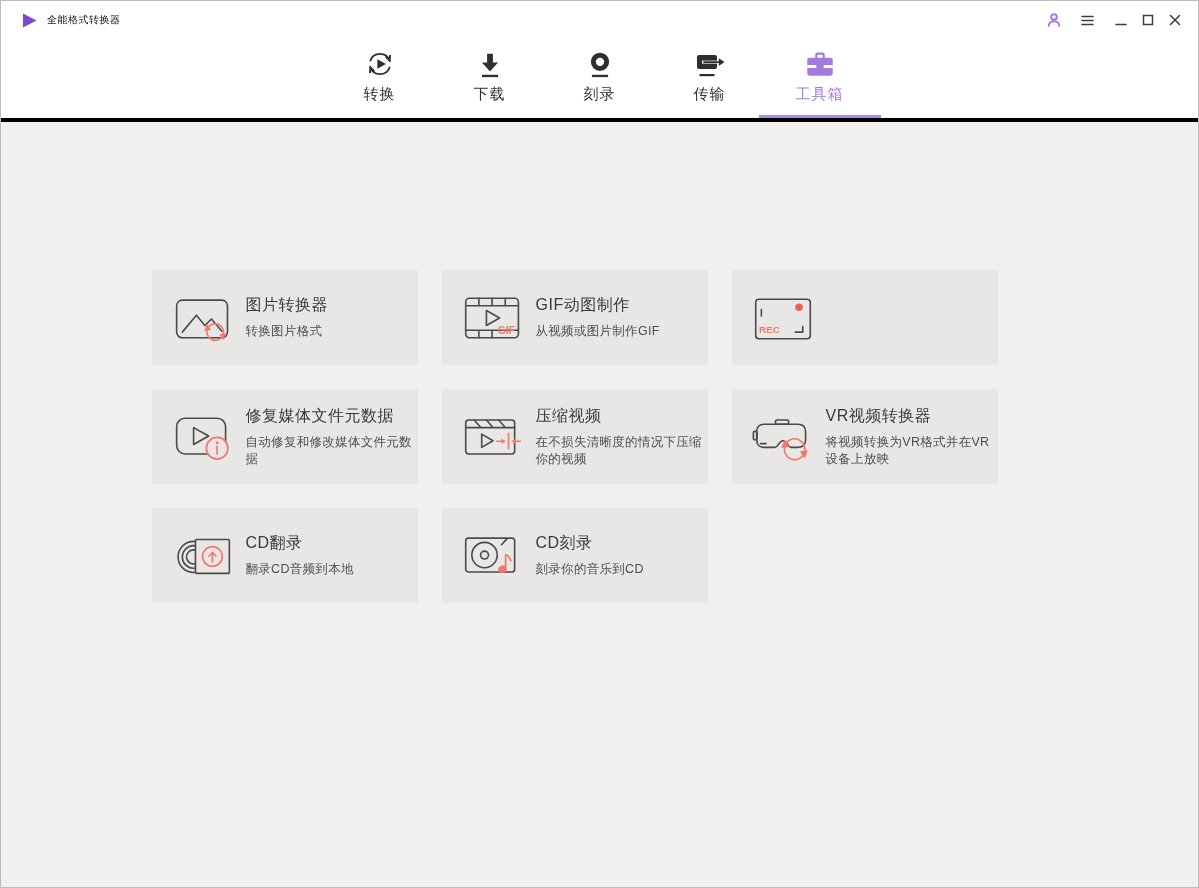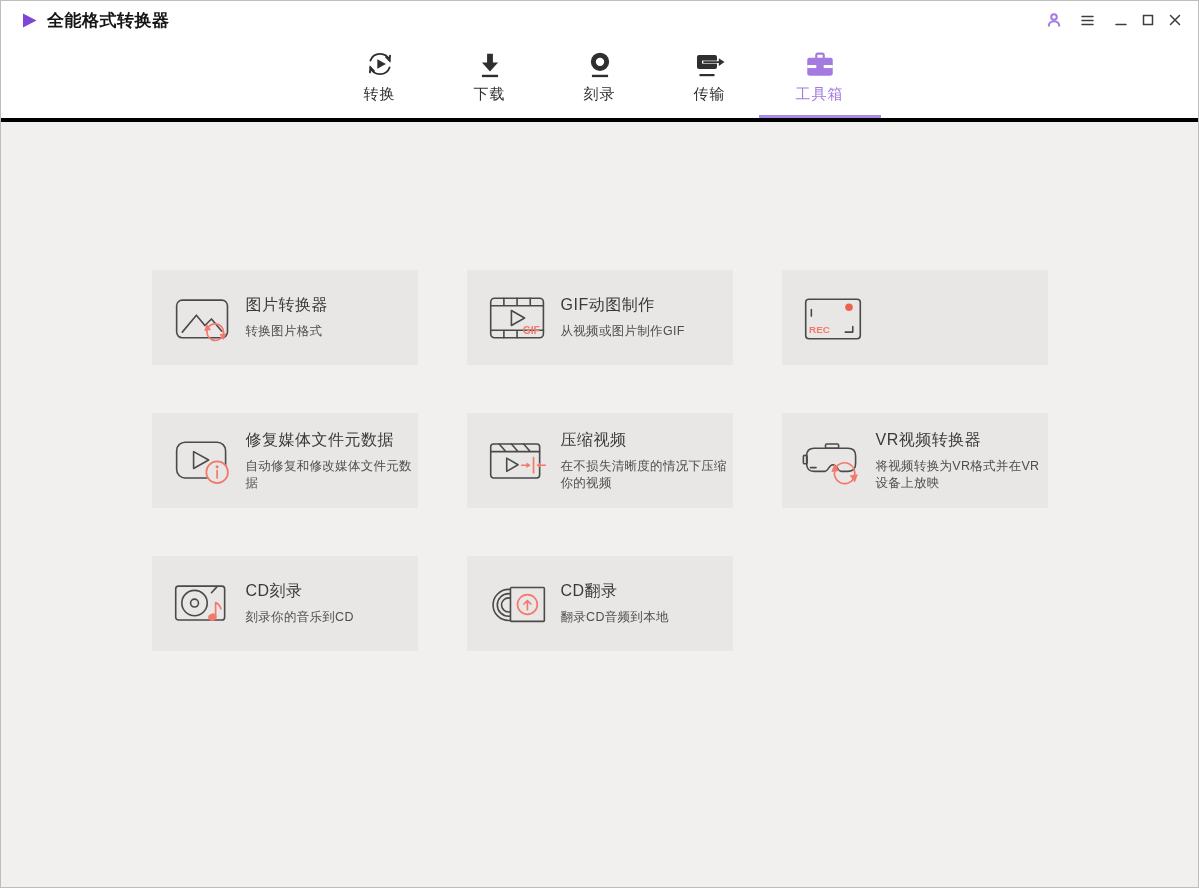--- a/index.html
+++ b/index.html
@@ -29,21 +29,21 @@
   
   .titlebar{
     height:38px;flex:0 0 38px;
     display:flex;align-items:center;
     padding:0 14px 0 20px;
     background:#fff;
   }
   .app-logo{width:17px;height:17px;display:block}
   .app-title{
     margin-left:9px;
-    font-size:17px;font-weight:700;color:#151515;
+    font-size:10px;font-weight:400;color:#151515;
     letter-spacing:.5px;
   }
   .titlebar-spacer{flex:1}
   .tb-btn{
     width:18px;height:18px;
     display:flex;align-items:center;justify-content:center;
     margin-left:9px;cursor:pointer;
   }
   .tb-btn.user{margin-right:6px}
   .tb-btn.menu{margin-right:7px}
@@ -72,21 +72,21 @@
   
   .content{
     flex:1;background:var(--page-bg);
     padding-top:148px;
   }
   .grid{
     width:896px;margin:0 auto;
     display:grid;
     grid-template-columns:repeat(3,266px);
     grid-auto-rows:95px;
-    column-gap:49px;row-gap:48px;
+    column-gap:49px;row-gap:48px;gap:24px;
   }
   .card{
     background:var(--card-bg);
     display:flex;align-items:center;
     padding-left:19px;
     cursor:pointer;
   }
   .card-icon{flex:0 0 75px;display:flex;align-items:flex-start}
   .card-text{padding-right:10px}
   .card-title{
@@ -309,46 +309,46 @@
         </span>
         <span class="card-text">
           <div class="card-title">VR视频转换器</div>
           <div class="card-desc">将视频转换为VR格式并在VR设备上放映</div>
         </span>
       </div>
 
       <div class="card">
         <span class="card-icon">
           <svg width="64" height="56" viewBox="0 0 68 58">
+            <circle class="st" cx="24" cy="30" r="16.5"></circle>
+            <circle class="st" cx="24" cy="30" r="12" stroke-width="1.2"></circle>
+            <circle class="st" cx="24" cy="30" r="7.5" stroke-width="1.2"></circle>
+            <rect x="26" y="11.5" width="36" height="36" rx="1" fill="var(--card-bg)" stroke="var(--ink)" stroke-width="1.7"></rect>
+            <circle cx="44" cy="29.5" r="10.5" fill="none" stroke="var(--accent-salmon)" stroke-width="1.8"></circle>
+            <path class="sa" d="M44,35 V25.5 M40.3,29 L44,25.3 L47.7,29"></path>
+          </svg>
+        </span>
+        <span class="card-text">
+          <div class="card-title">CD翻录</div>
+          <div class="card-desc">翻录CD音频到本地</div>
+        </span>
+      </div>
+
+      <div class="card">
+        <span class="card-icon">
+          <svg width="64" height="56" viewBox="0 0 68 58">
             <rect class="st" x="5" y="10" width="52" height="36" rx="3"></rect>
             <circle class="st" cx="25" cy="28" r="13.5"></circle>
             <circle class="st" cx="25" cy="28" r="4.2"></circle>
             <path class="st" d="M43,17 L49,10.5"></path>
             <ellipse class="fa" cx="44" cy="43" rx="3.6" ry="3" transform="rotate(-15 44 43)" fill="none" stroke="var(--accent-salmon)" stroke-width="1.8"></ellipse>
             <path class="sa" d="M47.4,42 V27.5 Q51.5,29 53,34"></path>
           </svg>
         </span>
         <span class="card-text">
           <div class="card-title">CD刻录</div>
           <div class="card-desc">刻录你的音乐到CD</div>
         </span>
       </div>
 
-      <div class="card">
-        <span class="card-icon">
-          <svg width="64" height="56" viewBox="0 0 68 58">
-            <circle class="st" cx="24" cy="30" r="16.5"></circle>
-            <circle class="st" cx="24" cy="30" r="12" stroke-width="1.2"></circle>
-            <circle class="st" cx="24" cy="30" r="7.5" stroke-width="1.2"></circle>
-            <rect x="26" y="11.5" width="36" height="36" rx="1" fill="var(--card-bg)" stroke="var(--ink)" stroke-width="1.7"></rect>
-            <circle cx="44" cy="29.5" r="10.5" fill="none" stroke="var(--accent-salmon)" stroke-width="1.8"></circle>
-            <path class="sa" d="M44,35 V25.5 M40.3,29 L44,25.3 L47.7,29"></path>
-          </svg>
-        </span>
-        <span class="card-text">
-          <div class="card-title">CD翻录</div>
-          <div class="card-desc">翻录CD音频到本地</div>
-        </span>
-      </div>
-
     </div>
   </div>
 </div>
 
 </body></html>

